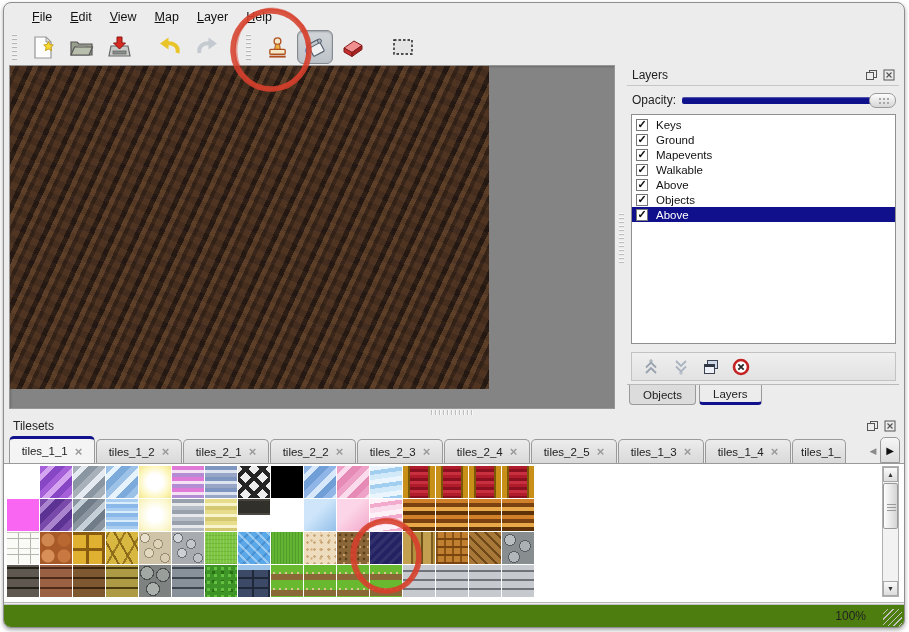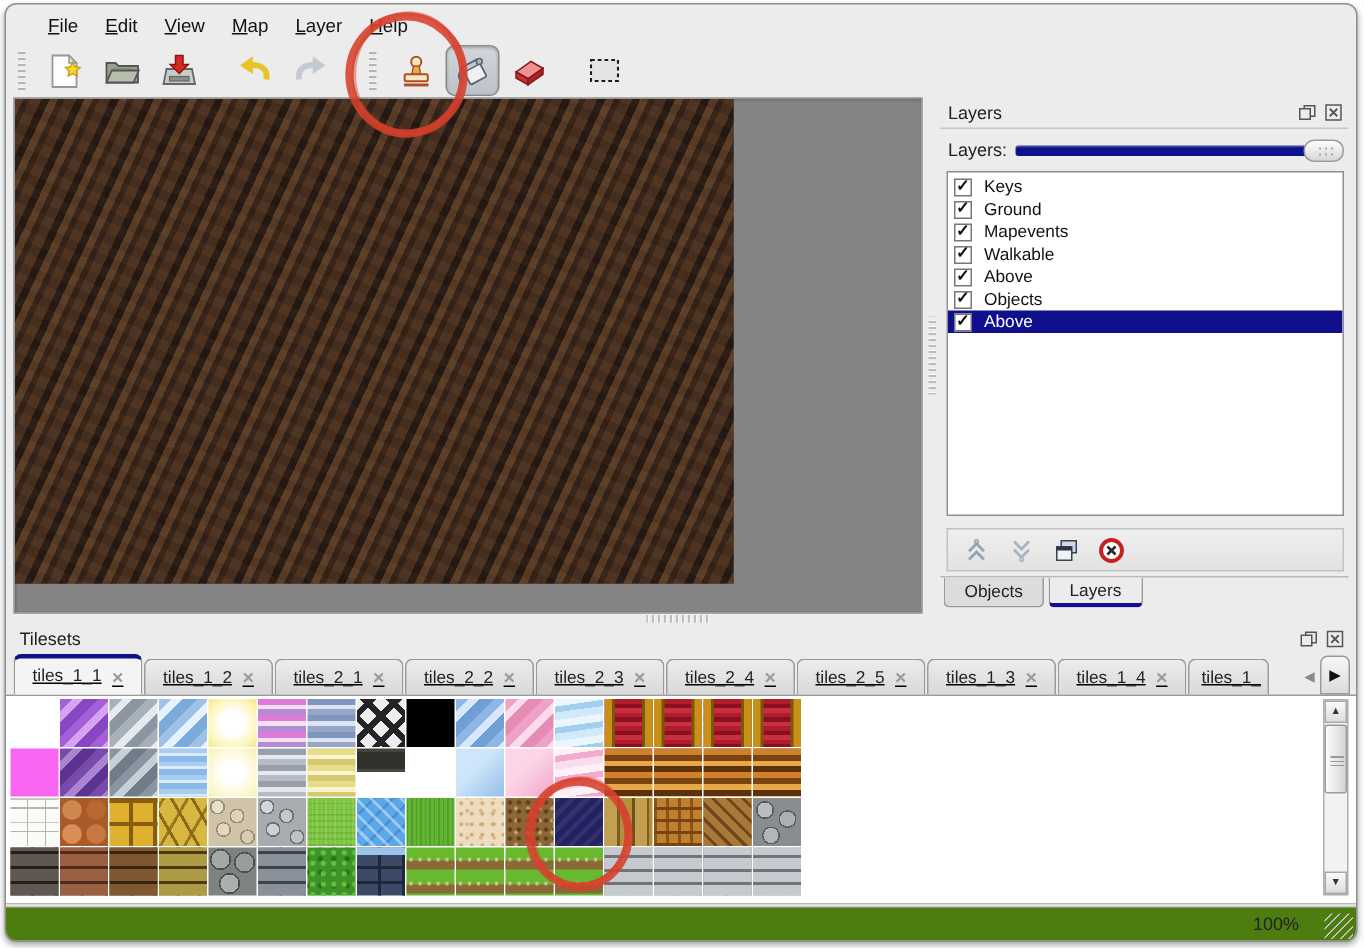--- a/index.html
+++ b/index.html
@@ -59,21 +59,21 @@
     display:flex;align-items:center;padding-left:9px;}
   .act-btn{width:20px;height:20px;margin-right:10px;display:flex;align-items:center;justify-content:center;}
   .dock-tabs{margin-top:3px;display:flex;padding-left:2px;border-top:1px solid #b9b9b9;}
   .dtab{height:20px;padding:0 13px;display:flex;align-items:center;font-size:11.5px;color:#222;
     border:1px solid #9a9a9a;border-top:none;border-radius:0 0 4px 4px;background:#dcdcdc;margin-right:3px;}
   .dtab.active{background:#ececec;border-bottom:3px solid #10108c;padding-bottom:0;}
   
   .tilesets-dock{position:absolute;left:0;top:413px;width:100%;height:188px;}
   .ts-title{height:20px;display:flex;align-items:center;padding:0 7px 0 9px;}
   .ts-title .ttl{font-size:12px;color:#222;flex:1;}
-  .ts-tabbar{height:28px;display:flex;align-items:flex-end;padding-left:5px;position:relative;border-bottom:1px solid #9a9a9a;text-decoration:underline;}
+  .ts-tabbar{height:28px;display:flex;align-items:flex-end;padding-left:5px;position:relative;border-bottom:1px solid #9a9a9a;}
   .ttab{height:24px;min-width:86px;display:flex;align-items:center;justify-content:center;gap:7px;font-size:11.5px;color:#222;
     border:1px solid #9a9a9a;border-bottom:none;border-radius:5px 5px 0 0;background:linear-gradient(#ececec,#d9d9d9);
     margin-right:1px;padding:0 8px;}
   .ttab.active{background:#f4f4f4;border-top:3px solid #10108c;height:27px;}
   .ttab.truncated{min-width:54px;max-width:54px;overflow:hidden;justify-content:flex-start;padding-right:15px;}
   .tab-x{color:#9a9a9a;font-weight:bold;font-size:13px;line-height:1;}
   .tabscroll{position:absolute;right:4px;bottom:0;display:flex;align-items:flex-end;}
   .tsl{width:14px;height:24px;display:flex;align-items:center;justify-content:center;font-size:9px;color:#8a8a8a;}
   .tsr{width:20px;height:26px;border:1px solid #9a9a9a;border-radius:5px 5px 0 0;background:linear-gradient(#f6f6f6,#dcdcdc);
     display:flex;align-items:center;justify-content:center;font-size:10px;color:#111;}
@@ -315,21 +315,21 @@
         </svg>
       </span>
       <span class="dock-btn">
         <svg width="12" height="12" viewBox="0 0 12 12">
           <rect x="1" y="1" width="10" height="10" fill="none" stroke="#555"></rect>
           <path d="M3.5 3.5l5 5M8.5 3.5l-5 5" stroke="#555" stroke-width="1.2"></path>
         </svg>
       </span>
     </div>
     <div class="opacity-row">
-      <span class="lbl">Layers:</span>
+      <span class="lbl">Opacity:</span>
       <div class="slider">
         <div class="track"></div>
         <div class="handle"></div>
       </div>
     </div>
     <div class="layer-list" id="layer-list">
         <div class="layer-row">
           <span class="cbx">✓</span>
           <span>Keys</span>
         </div>

